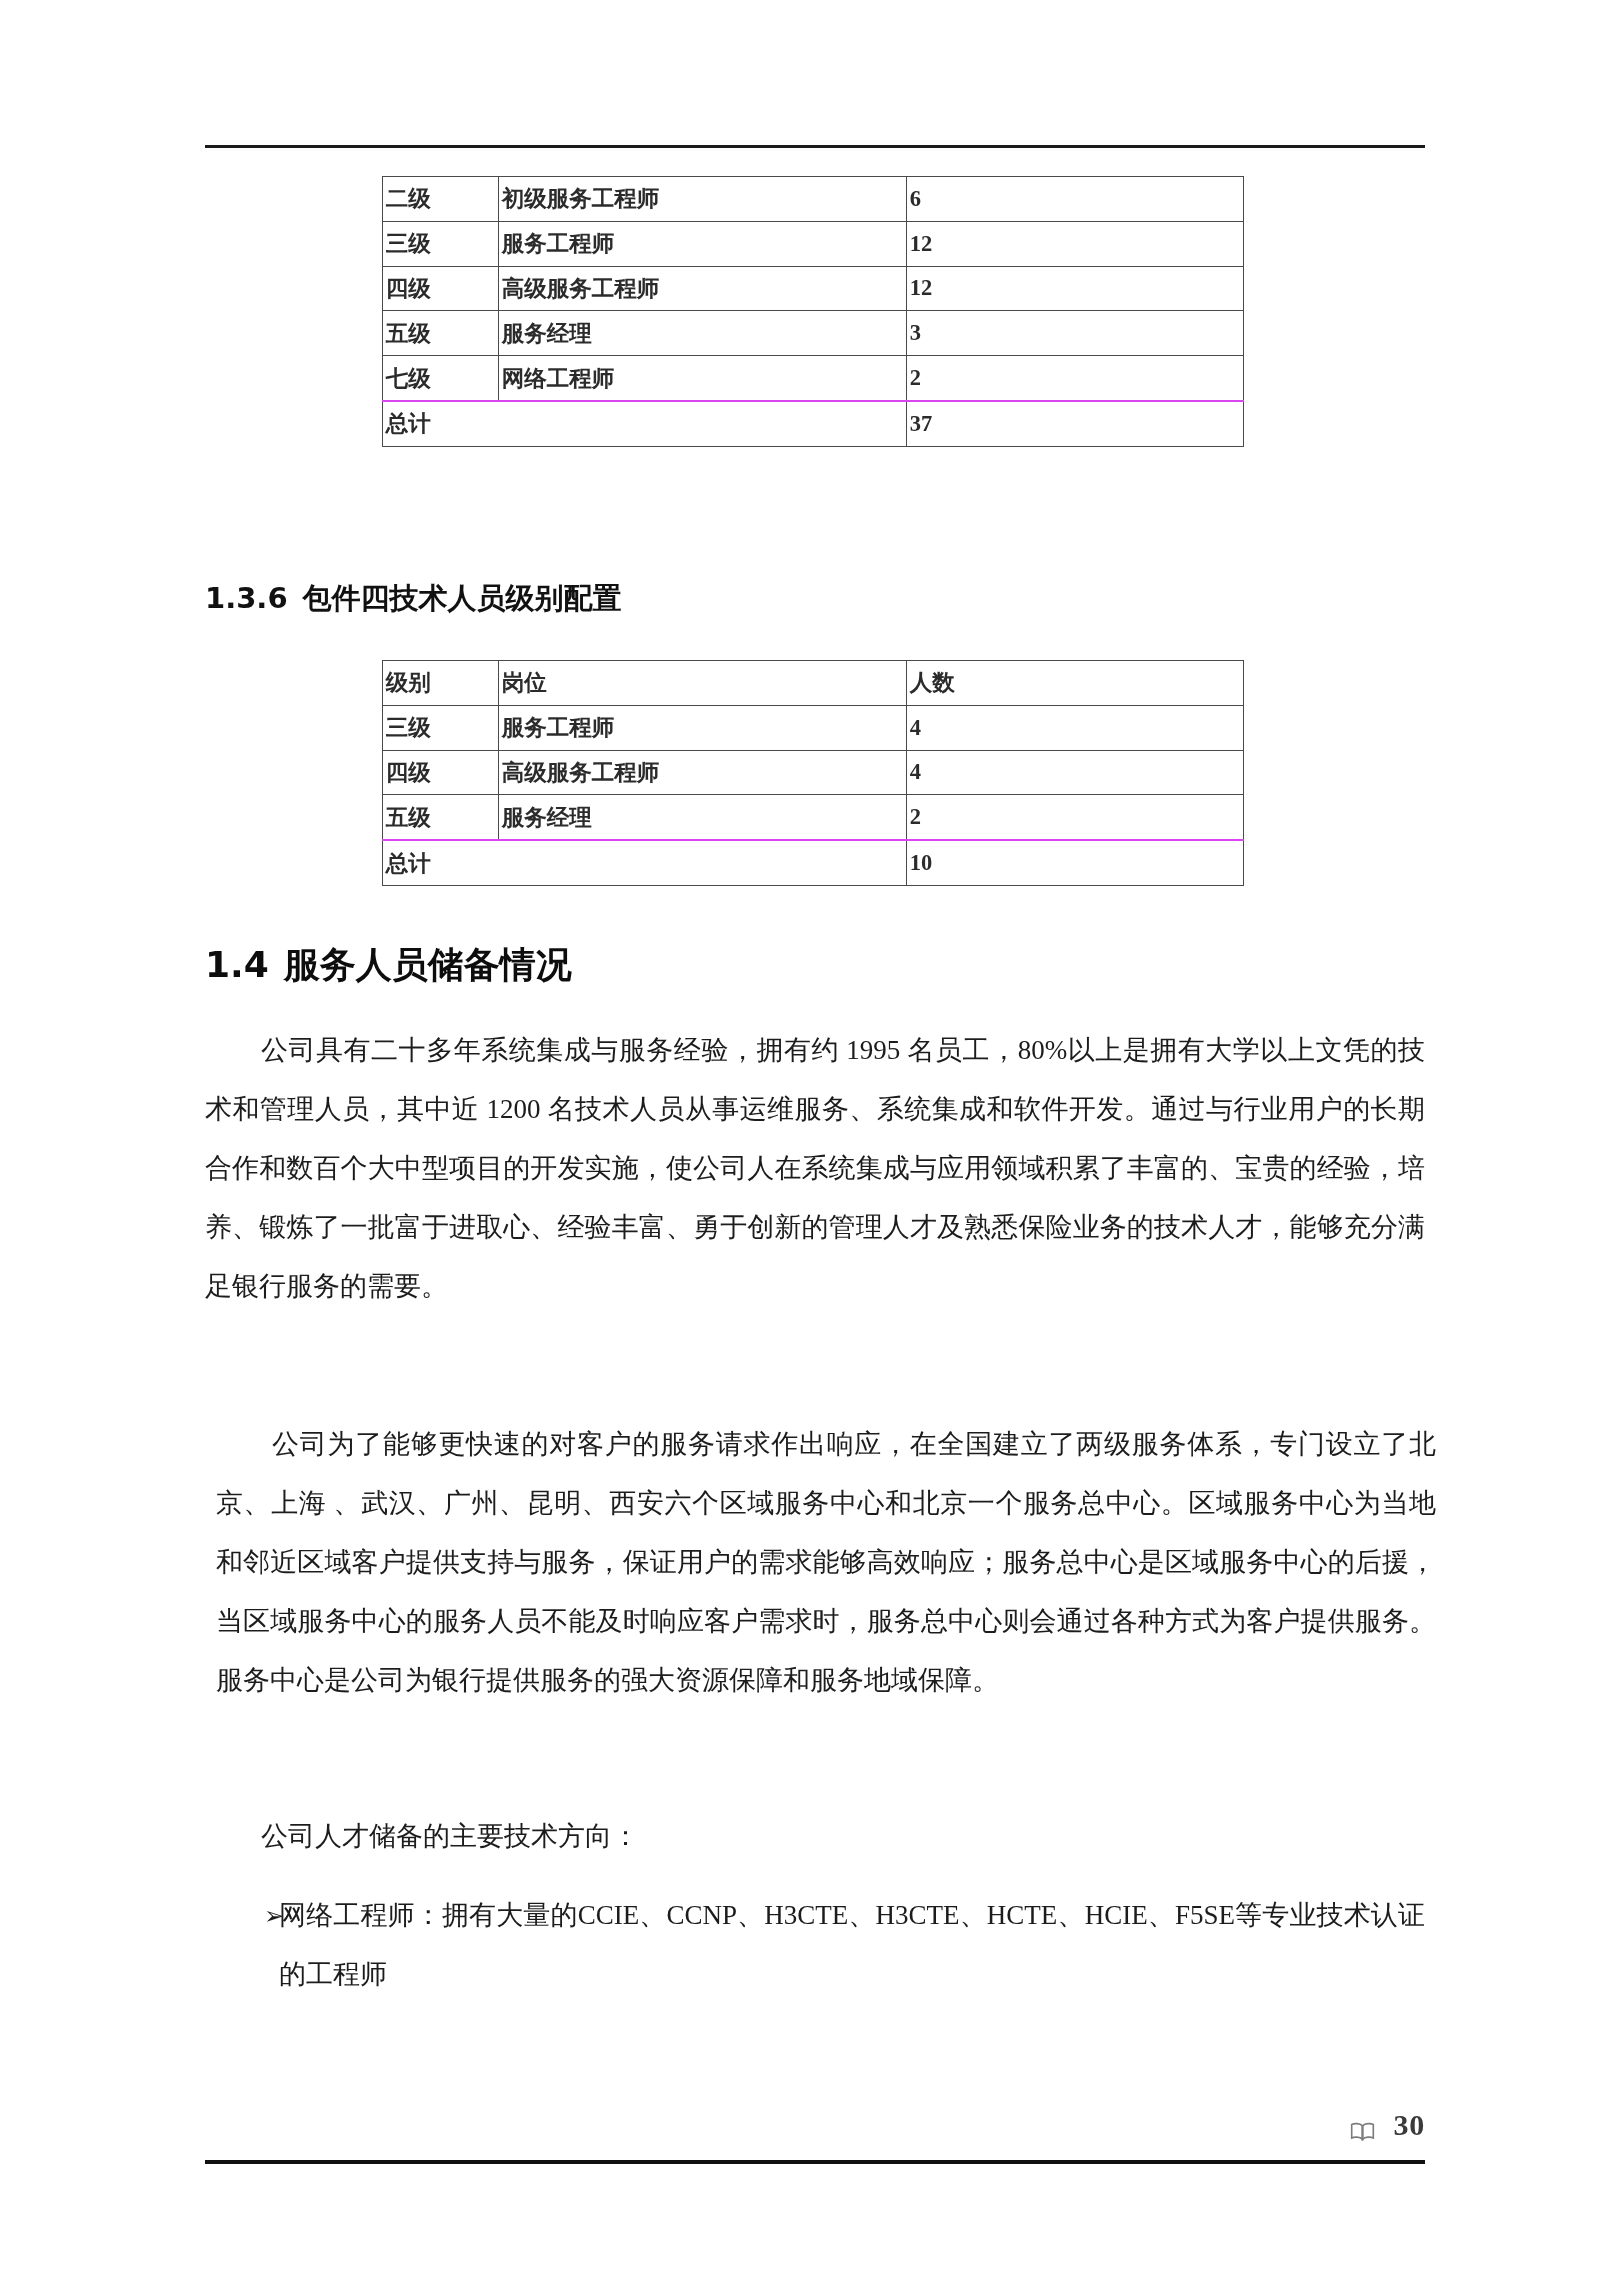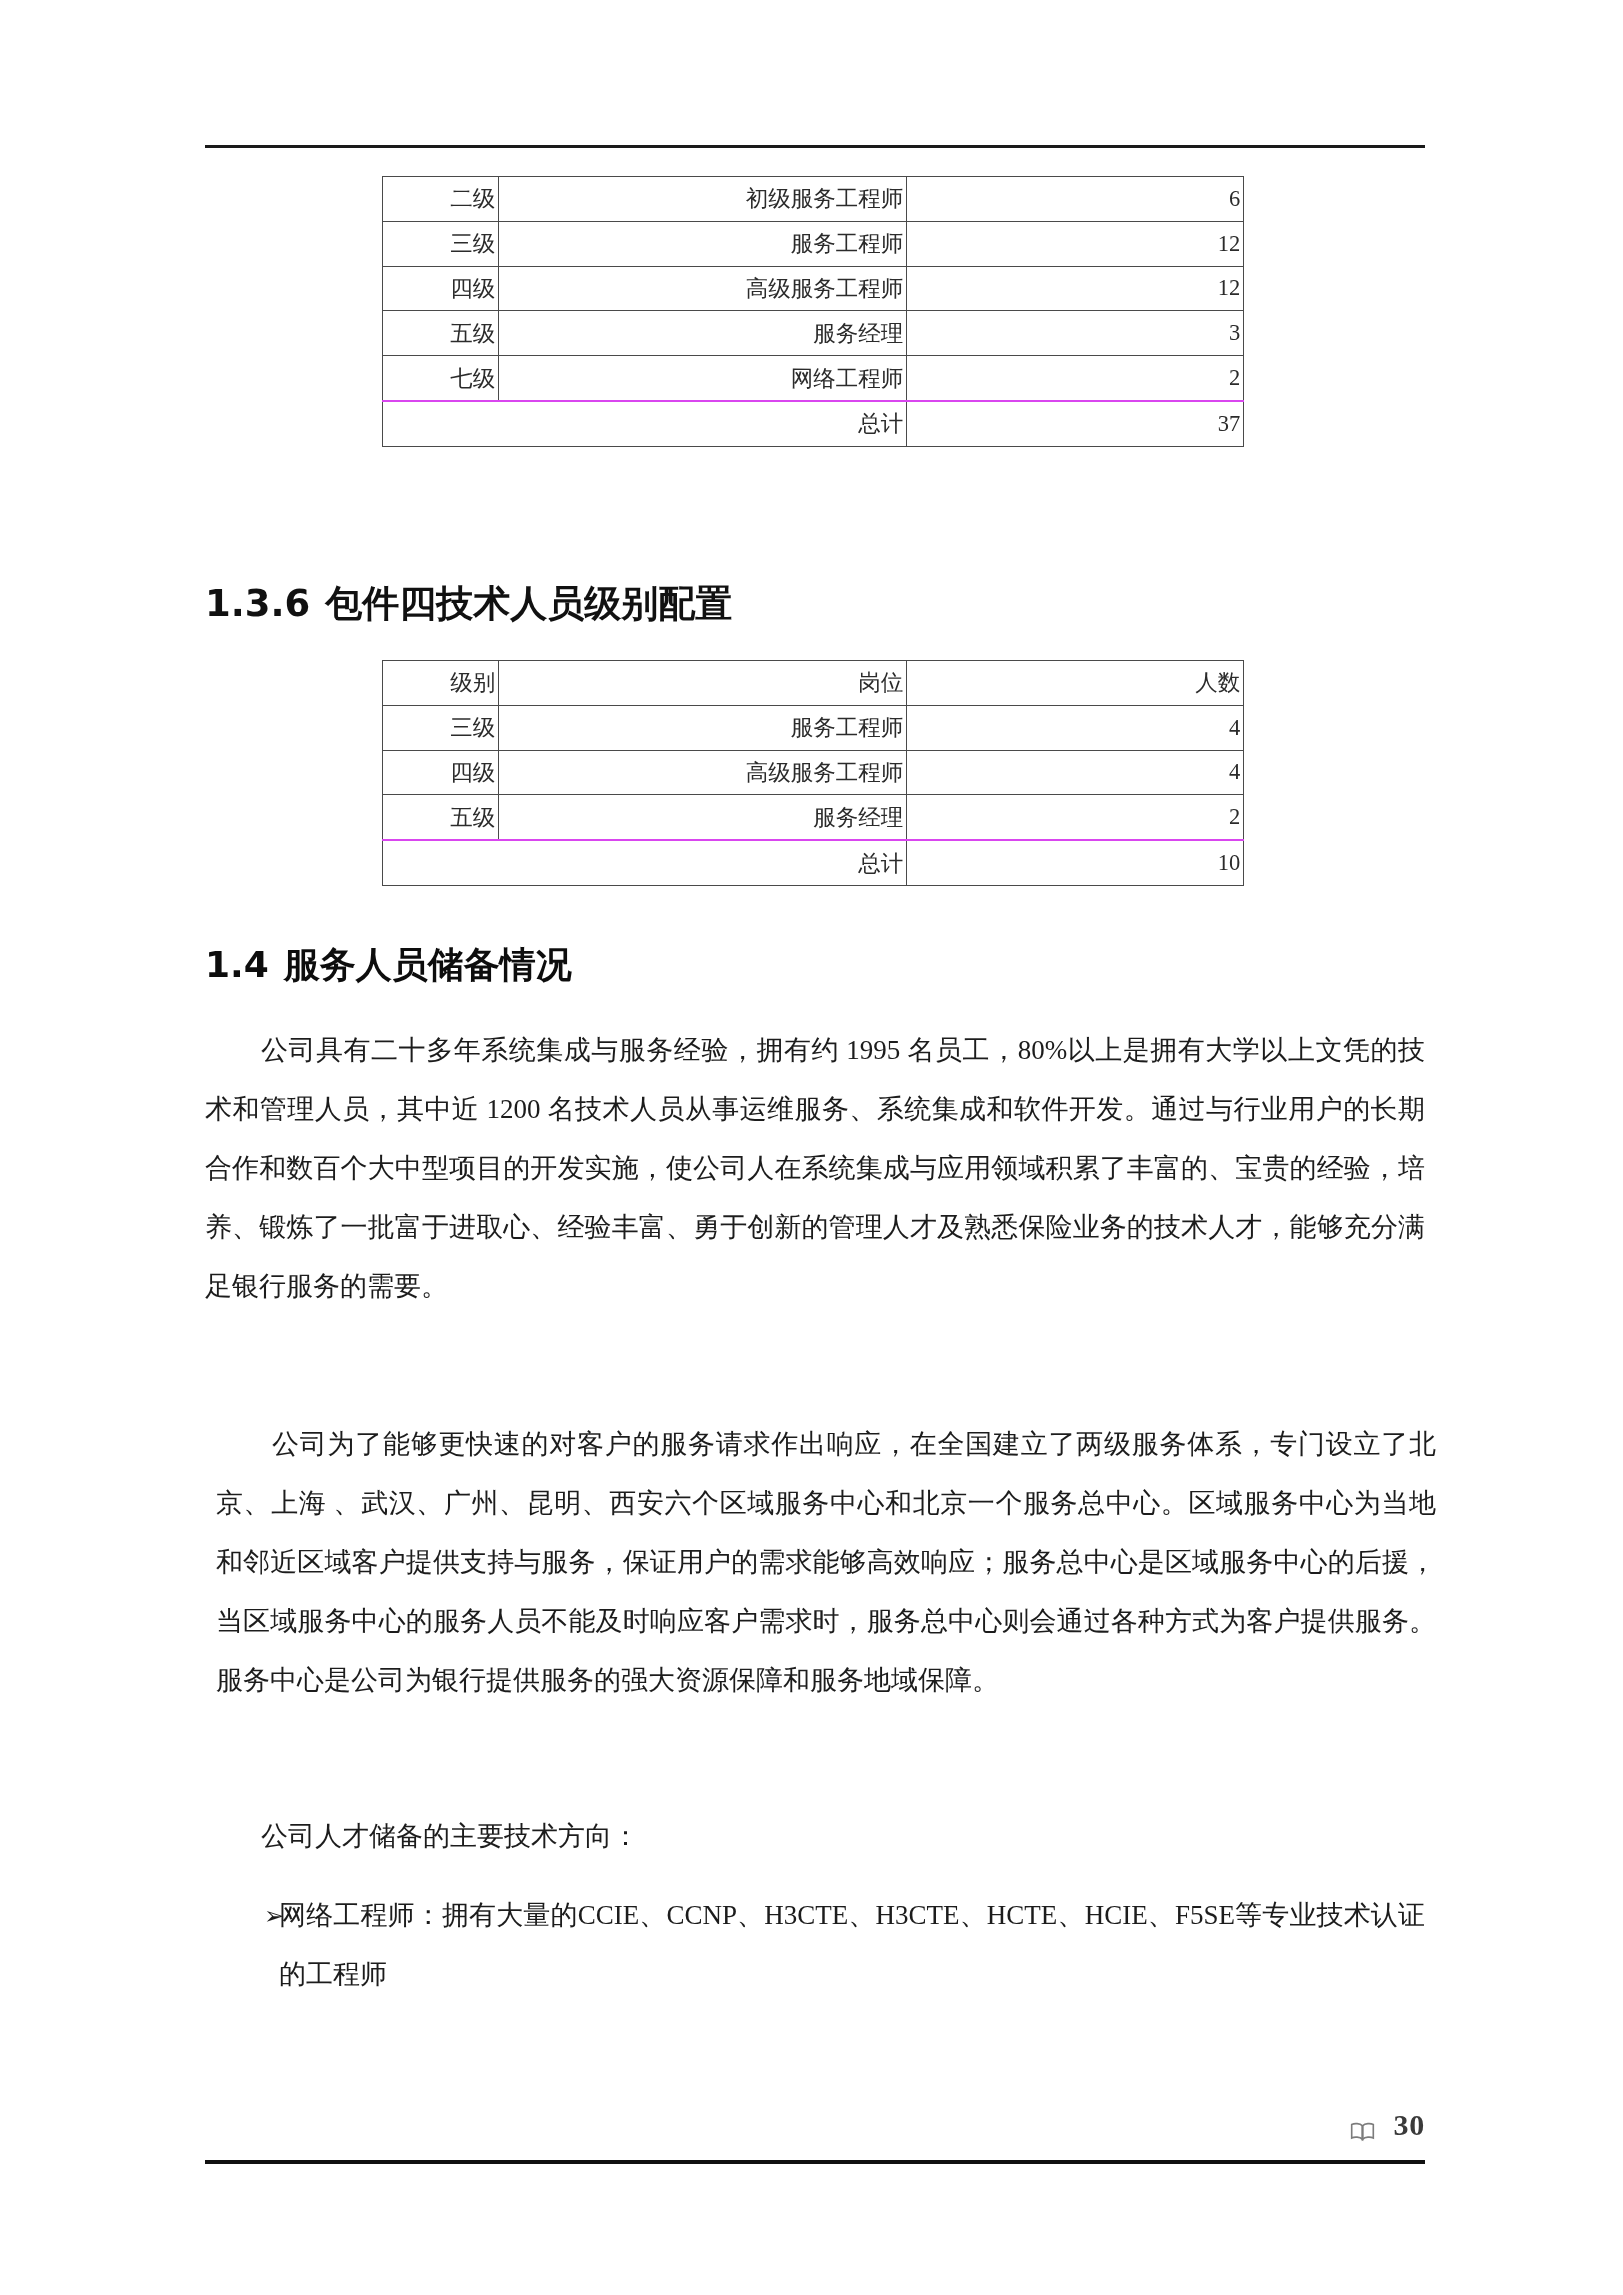--- a/index.html
+++ b/index.html
@@ -69,41 +69,41 @@
   table.lvl {
     border-collapse: collapse;
     width: 100%;
     table-layout: fixed;
     font-family: "Liberation Serif", "DejaVu Serif", serif;
     font-size: 22.5px;
     color: #2b2b2b;
   }
   table.lvl td, table.lvl th {
     border: 1.4px solid #4a4a4a;
-    text-align: right;
+    text-align: left;
     vertical-align: middle;
     height: 41px;
     padding: 1.4px 2.7px;
-    font-weight: 400;
+    font-weight: 700;
   }
   table.lvl col.c1 { width: 116px; }
   table.lvl col.c2 { width: 408px; }
   table.lvl col.c3 { width: 337px; }
   table.lvl tr.total td { border-top: 2.7px solid #2f2f2f; }
   table.lvl tr.first-sep td { border-bottom: 2px solid #d946ef; }
   table.lvl .num {
     font-family: "Liberation Serif", "DejaVu Serif", serif;
   }
 
   
   h3.sub {
     position: absolute;
     margin: 0;
     font-family: "DejaVu Sans", "Liberation Sans", sans-serif;
-    font-size: 37px;
+    font-size: 29px;
     font-weight: 700;
     color: #111111;
     letter-spacing: 0px;
     white-space: nowrap;
   }
   h2.major {
     position: absolute;
     margin: 0;
     font-family: "DejaVu Sans", "Liberation Sans", sans-serif;
     font-size: 36px;

